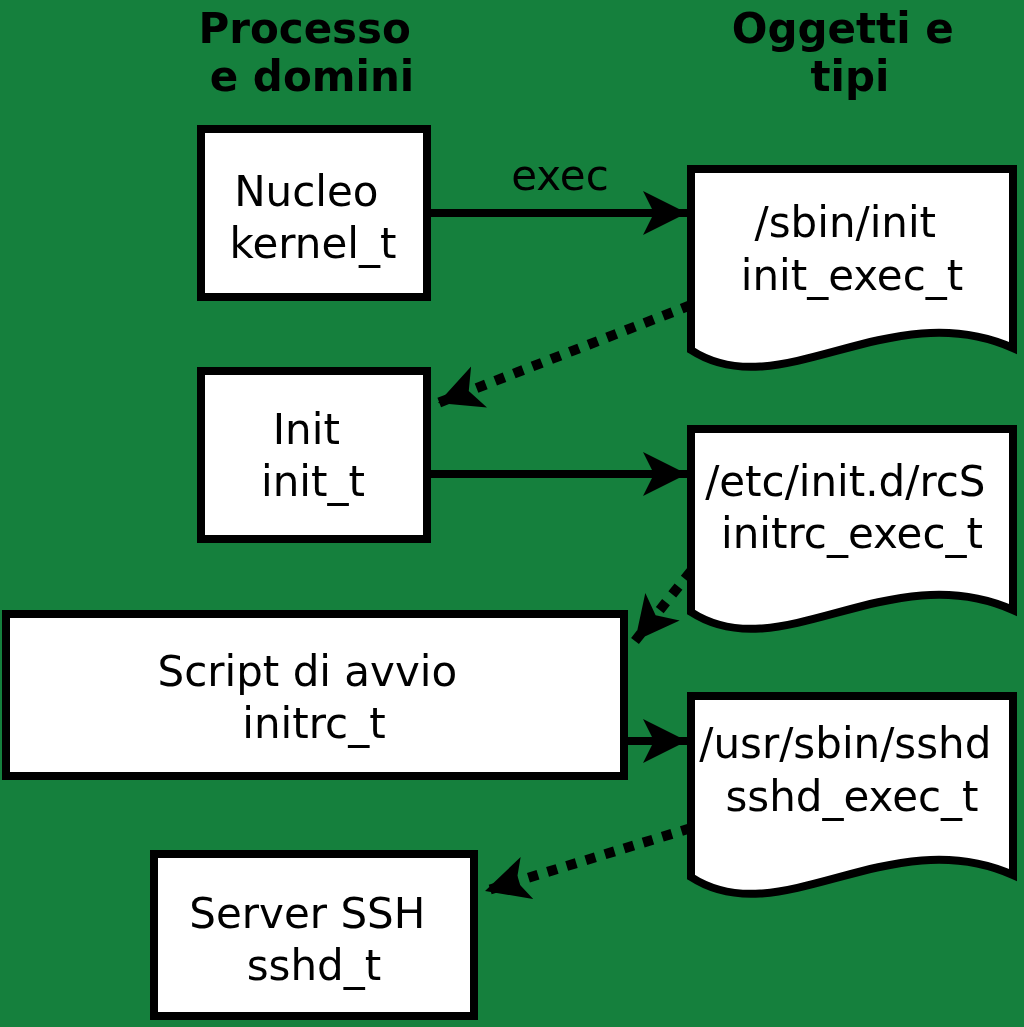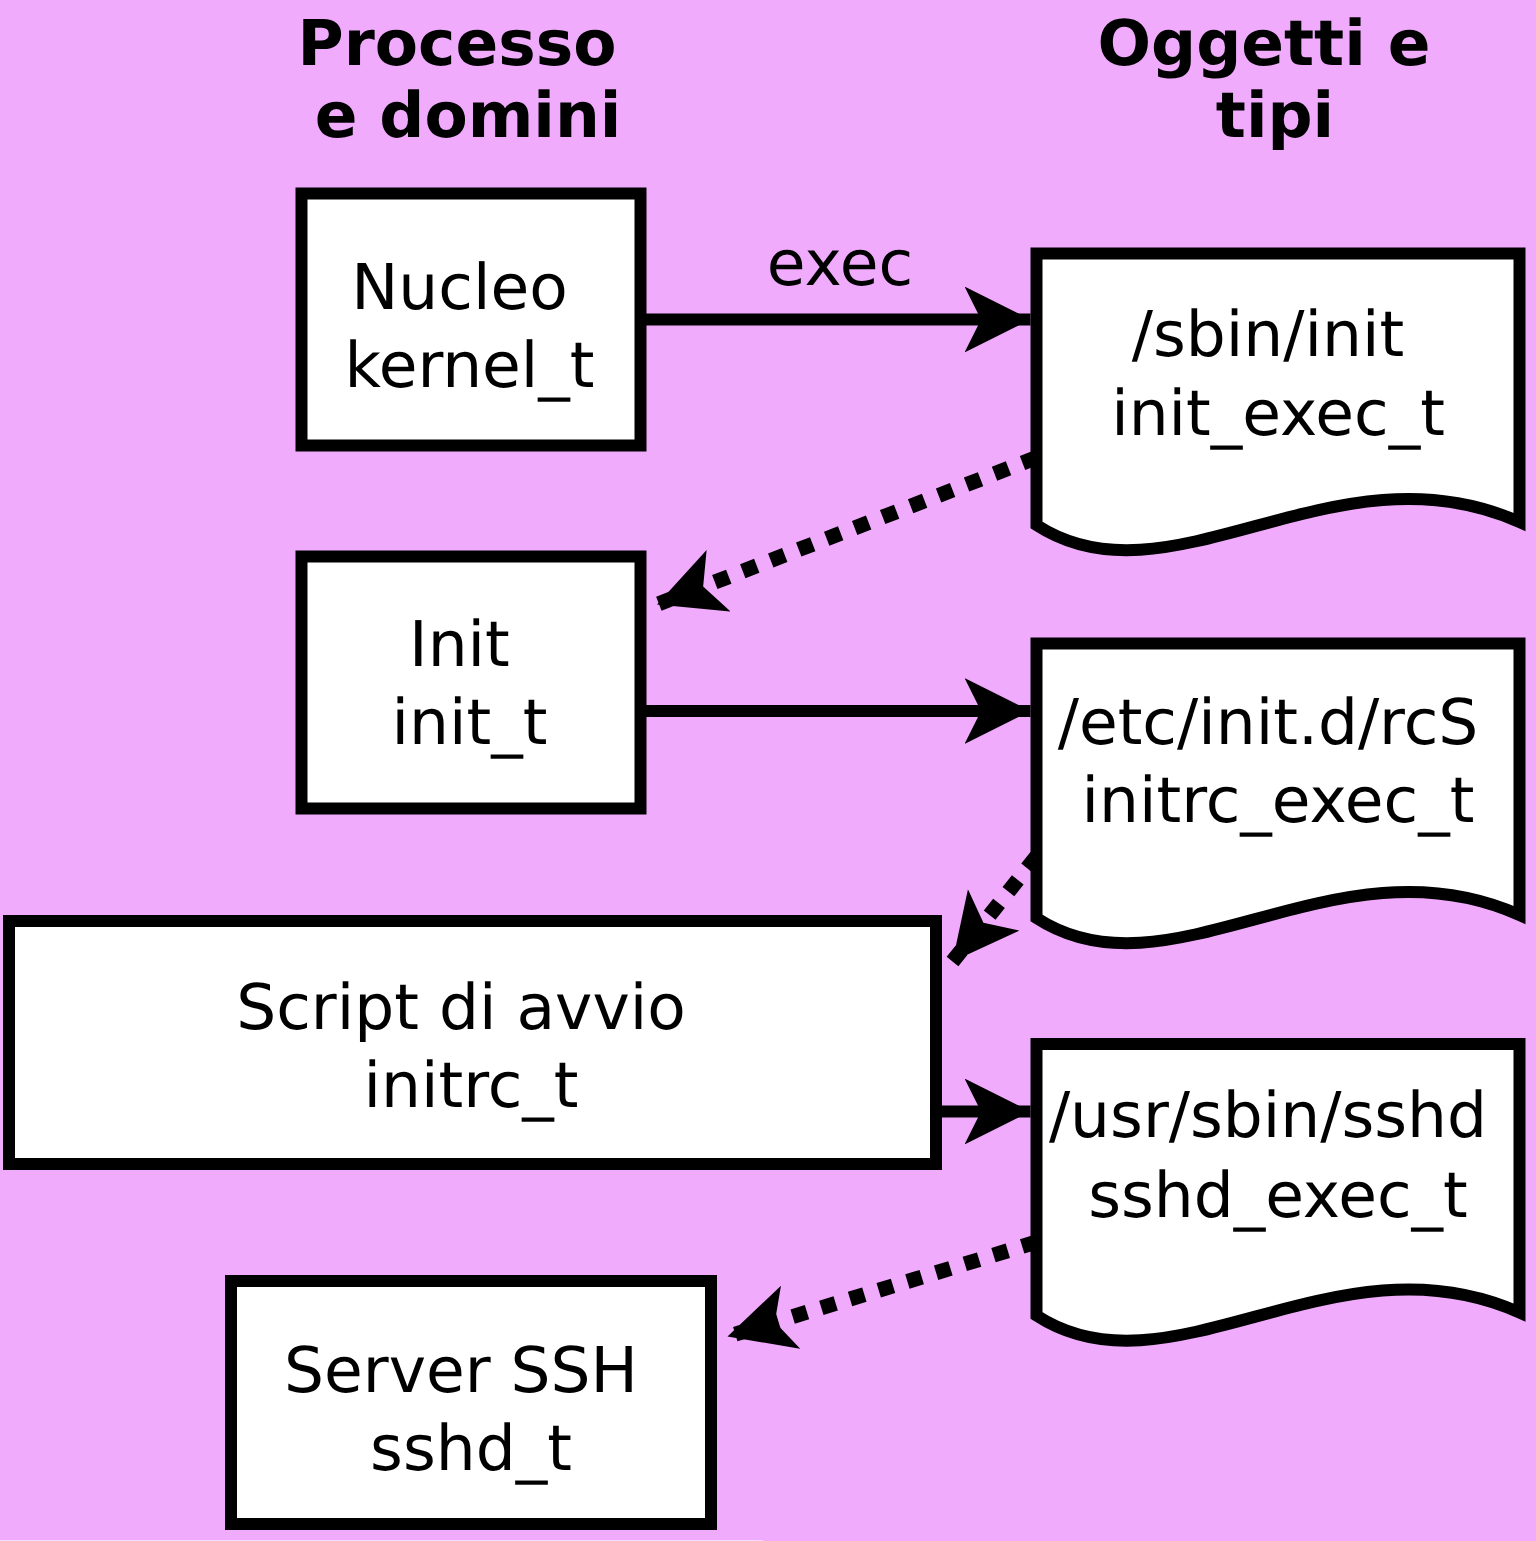--- a/index.html
+++ b/index.html
@@ -4,21 +4,21 @@
 <style>
   html, body {
     margin: 0;
     padding: 0;
     background: #ffffff;
   }
   .stage {
     position: relative;
     width: 1024px;
     height: 1027px;
-    background: #f0abfc;
+    background: #15803d;
     overflow: hidden;
   }
   svg {
     display: block;
   }
   svg text {
     font-family: "DejaVu Sans", "Liberation Sans", sans-serif;
     fill: #000000;
   }
   .header-label {

